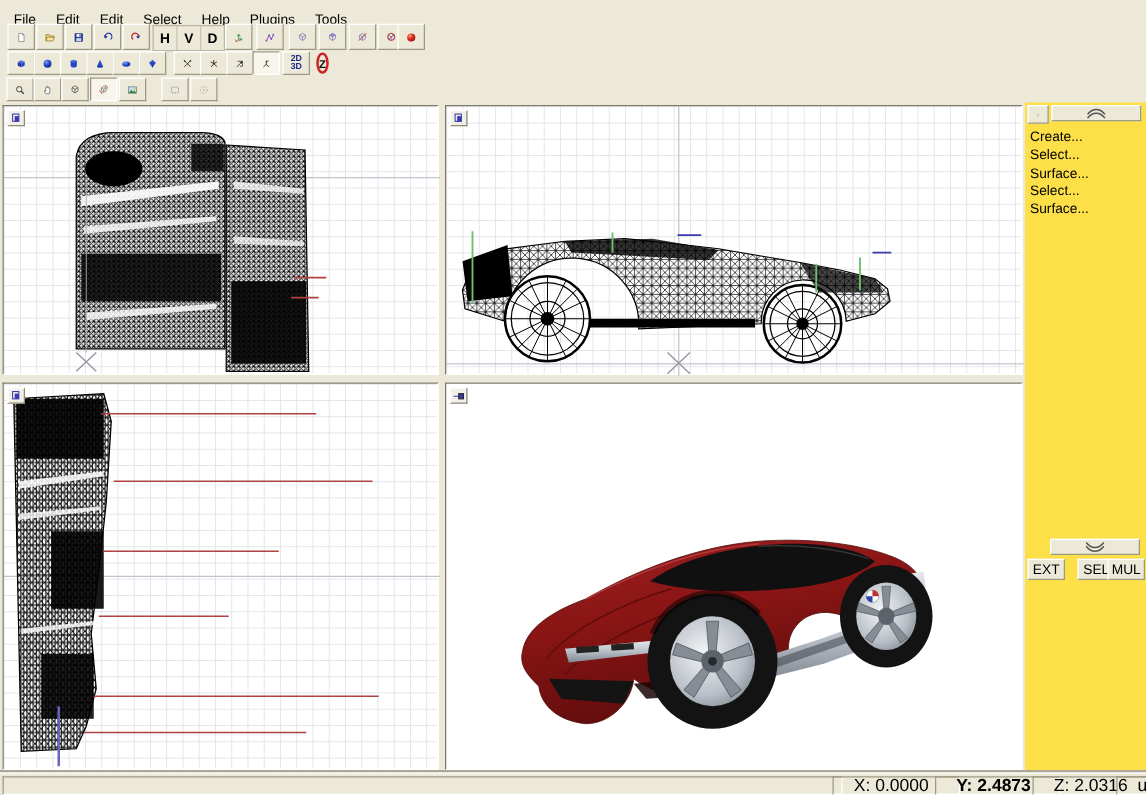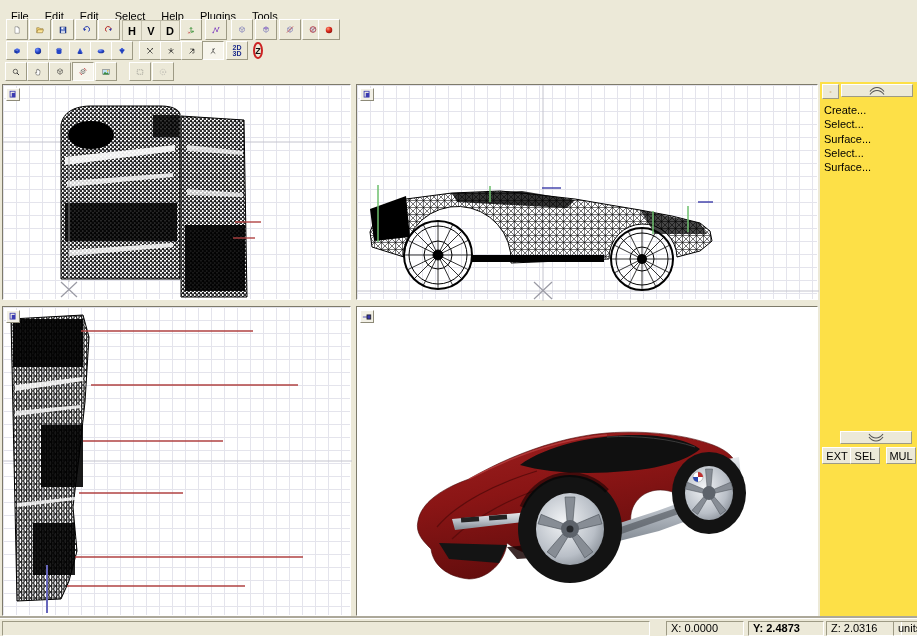--- a/index.html
+++ b/index.html
@@ -46,23 +46,23 @@
   .rbtn{position:absolute;box-sizing:border-box;background:#ece9d8;border:1px solid;
         border-color:#ffffff #9d9a84 #9d9a84 #ffffff;display:flex;align-items:center;justify-content:center;}
   .rlink{position:absolute;left:4px;cursor:default;}
   .modebtn{position:absolute;width:30px;height:17px;box-sizing:border-box;background:#ece9d8;
            border:1px solid;border-color:#ffffff #9d9a84 #9d9a84 #ffffff;
            display:flex;align-items:center;justify-content:center;font-size:11px;}
 
   
   .statusbar{position:absolute;left:0;top:618px;width:917px;height:18px;background:#ece9d8;
              border-top:1px solid #ffffff;box-shadow:0 -2px 0 #aca899;}
-  .sbox{position:absolute;top:2px;height:13px;box-sizing:content-box;padding:0 4px;
+  .sbox{position:absolute;top:2px;height:13px;box-sizing:content-box;padding:0 16px;
         border:1px solid;border-color:#9d9a84 #ffffff #ffffff #9d9a84;
-        font-size:11px;line-height:13px;white-space:nowrap;overflow:hidden;}
+        font-size:14px;line-height:13px;white-space:nowrap;overflow:hidden;}
 </style>
 </head>
 <body>
 
 <div id="app">
 
   <div class="menubar">
     <span class="menu-item">File</span>
     <span class="menu-item">Edit</span>
     <span class="menu-item">Edit</span>
@@ -575,21 +575,21 @@
 
     <button class="rbtn" style="left:20px;top:349px;width:72px;height:13px;">
       <svg width="20" height="11" viewBox="0 0 20 11">
           <g fill="none" stroke="#555" stroke-width="1.2">
             <path d="M3 2C5 4.7 7.4 6 10 6s5-1.3 7-4"></path>
             <path d="M3 5C5 7.7 7.4 9 10 9s5-1.3 7-4"></path>
           </g>
         </svg>
     </button>
     <button class="modebtn" style="left:2px;top:365px;text-align:center;">EXT</button>
-    <button class="modebtn" style="left:30px;top:365px;">SEL</button>
+    <button class="modebtn" style="left:42px;top:365px;">SEL</button>
     <button class="modebtn" style="left:66px;top:365px;">MUL</button>
   </div>
 
   <div class="statusbar">
     <div class="sbox" style="left:2px;width:638px;"></div>
     <div class="sbox" style="left:666px;width:68px;">X: 0.0000</div>
     <div class="sbox" style="left:748px;width:66px;font-weight:bold;">Y: 2.4873</div>
     <div class="sbox" style="left:826px;width:66px;">Z: 2.0316</div>
     <div class="sbox" style="left:893px;width:40px;">units</div>
   </div>

